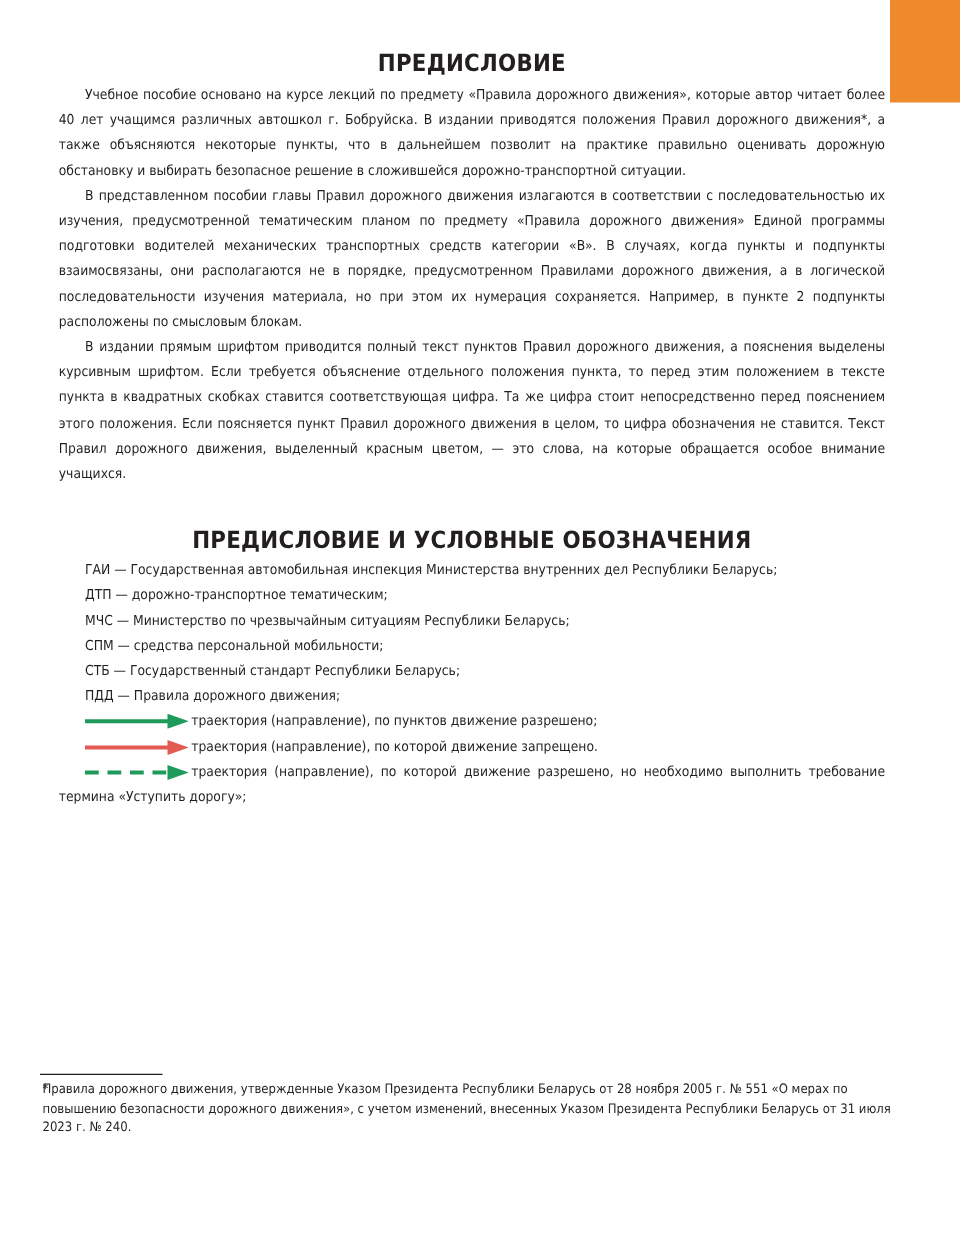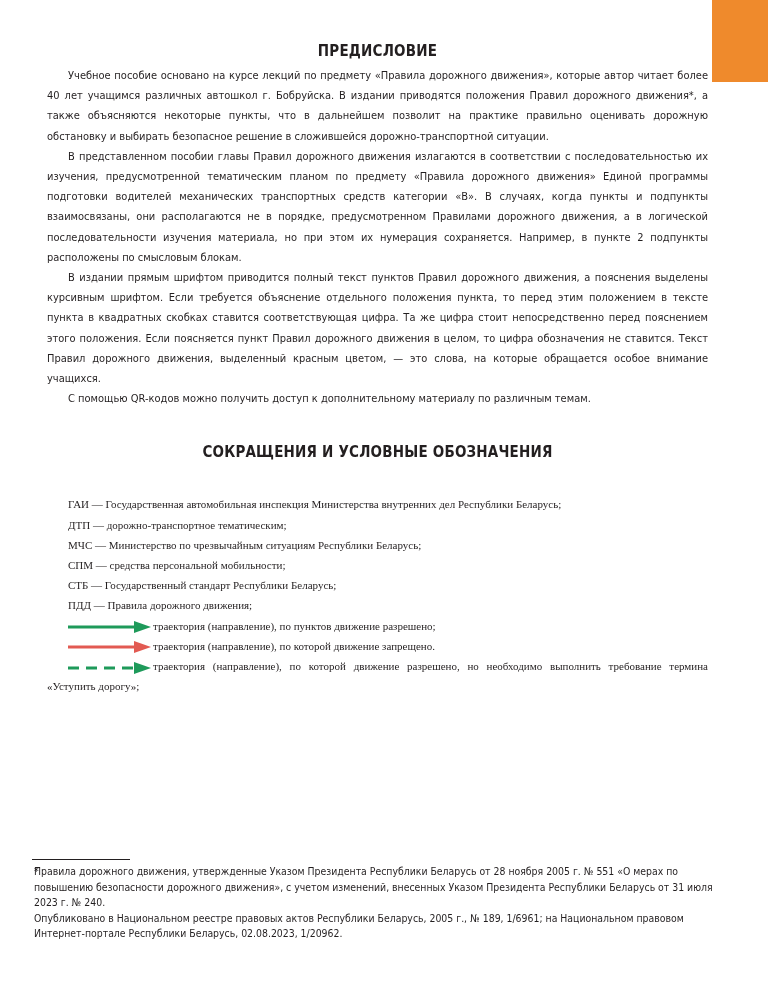--- a/index.html
+++ b/index.html
@@ -1,28 +1,28 @@
 <!DOCTYPE html>
 <html><head>
   <meta charset="utf-8">
   <style>
     html, body { margin: 0; padding: 0; background: #ffffff; }
     body { width: 768px; height: 1001px; position: relative; overflow: hidden;
            font-family: "Liberation Sans Narrow", "Liberation Sans", sans-serif; color: #231f20; }
     .page-tab { position: absolute; left: 712px; top: 0; width: 56px; height: 82px; background: #ef8a2c; }
     .content { position: absolute; left: 47px; top: 40px; width: 661px; }
     h1 { margin: 0; text-align: center; font-family: "DejaVu Sans Condensed", "DejaVu Sans", sans-serif;
-         font-weight: bold; font-size: 15px; letter-spacing: 0.2px; line-height: 22px; }
+         font-weight: bold; font-size: 19px; letter-spacing: 0.2px; line-height: 22px; }
     .t { font-family: "DejaVu Sans Condensed", "DejaVu Sans", sans-serif; font-size: 11px;
          line-height: 20.2px; text-align: justify; margin: 0; transform-origin: left top; }
     .para { text-indent: 21px; margin: 0; }
     #s1 { height: 22px; }
     #body1 { margin-top: 4px; }
     #h2 { margin-top: 32px; }
-    #abbr { margin-top: 31px; font-family: Liberation Serif, serif; }
+    #abbr { margin-top: 3px; }
     .abbr-line { margin: 0; text-indent: 21px; }
     .legend-line { margin: 0; text-indent: 21px; }
     .arrow { display: inline-block; vertical-align: middle; width: 83px; height: 12px; position: relative; margin-right: 2px; text-indent: 0; }
     .arrow svg { position: absolute; left: 0; top: 0; }
     .footnote-rule { position: absolute; left: 32px; top: 859px; width: 98px; height: 1px; background: #231f20; }
     .footnote { position: absolute; left: 34px; top: 864px; width: 680px;
                 font-family: "DejaVu Sans Condensed", "DejaVu Sans", sans-serif; font-size: 10.4px; line-height: 15.5px; }
     .fn-star { position: absolute; left: 0; top: 0; }
     .fn-body { }
     .fn-body p { margin: 0; }
@@ -33,24 +33,23 @@
 <div class="page-tab">
   
 </div>
 
 <div class="content">
   <h1 id="s1">ПРЕДИСЛОВИЕ</h1>
   <div id="body1" class="t">
     <p class="para">Учебное пособие основано на курсе лекций по предмету «Правила дорожного движения», которые автор читает более 40 лет учащимся различных автошкол г. Бобруйска. В издании приводятся положения Правил дорожного движения*, а также объясняются некоторые пункты, что в дальнейшем позволит на практике правильно оценивать дорожную обстановку и выбирать безопасное решение в сложившейся дорожно-транспортной ситуации.</p>
     <p class="para">В представленном пособии главы Правил дорожного движения излагаются в соответствии с последовательностью их изучения, предусмотренной тематическим планом по предмету «Правила дорожного движения» Единой программы подготовки водителей механических транспортных средств категории «B». В случаях, когда пункты и подпункты взаимосвязаны, они располагаются не в порядке, предусмотренном Правилами дорожного движения, а в логической последовательности изучения материала, но при этом их нумерация сохраняется. Например, в пункте 2 подпункты расположены по смысловым блокам.</p>
     <p class="para">В издании прямым шрифтом приводится полный текст пунктов Правил дорожного движения, а пояснения выделены курсивным шрифтом. Если требуется объяснение отдельного положения пункта, то перед этим положением в тексте пункта в квадратных скобках ставится соответствующая цифра. Та же цифра стоит непосредственно перед пояснением этого положения. Если поясняется пункт Правил дорожного движения в целом, то цифра обозначения не ставится. Текст Правил дорожного движения, выделенный красным цветом, — это слова, на которые обращается особое внимание учащихся.</p>
-    <p class="para">С помощью QR-кодов можно получить доступ к дополнительному материалу по различным темам.</p>
   </div>
 
-  <h1 id="h2">СОКРАЩЕНИЯ И УСЛОВНЫЕ ОБОЗНАЧЕНИЯ</h1>
+  <h1 id="h2">ПРЕДИСЛОВИЕ И УСЛОВНЫЕ ОБОЗНАЧЕНИЯ</h1>
   <div id="abbr" class="t">
     <p class="abbr-line">ГАИ — Государственная автомобильная инспекция Министерства внутренних дел Республики Беларусь;</p>
     <p class="abbr-line">ДТП — дорожно-транспортное тематическим;</p>
     <p class="abbr-line">МЧС — Министерство по чрезвычайным ситуациям Республики Беларусь;</p>
     <p class="abbr-line">СПМ — средства персональной мобильности;</p>
     <p class="abbr-line">СТБ — Государственный стандарт Республики Беларусь;</p>
     <p class="abbr-line">ПДД — Правила дорожного движения;</p>
 
     <p class="legend-line">
       <span class="arrow">
@@ -77,15 +76,14 @@
       </span><span>траектория (направление), по которой движение разрешено, но необходимо выполнить требование термина «Уступить дорогу»;</span>
     </p>
   </div>
 </div>
 
 <div class="footnote-rule"></div>
 <div class="footnote">
   <span class="fn-star">*</span>
   <div class="fn-body">
     <p>Правила дорожного движения, утвержденные Указом Президента Республики Беларусь от 28 ноября 2005 г. № 551 «О мерах по повышению безопасности дорожного движения», с учетом изменений, внесенных Указом Президента Республики Беларусь от 31 июля 2023 г. № 240.</p>
-    <p>Опубликовано в Национальном реестре правовых актов Республики Беларусь, 2005 г., № 189, 1/6961; на Национальном правовом Интернет-портале Республики Беларусь, 02.08.2023, 1/20962.</p>
   </div>
 </div>
 
 </body></html>

